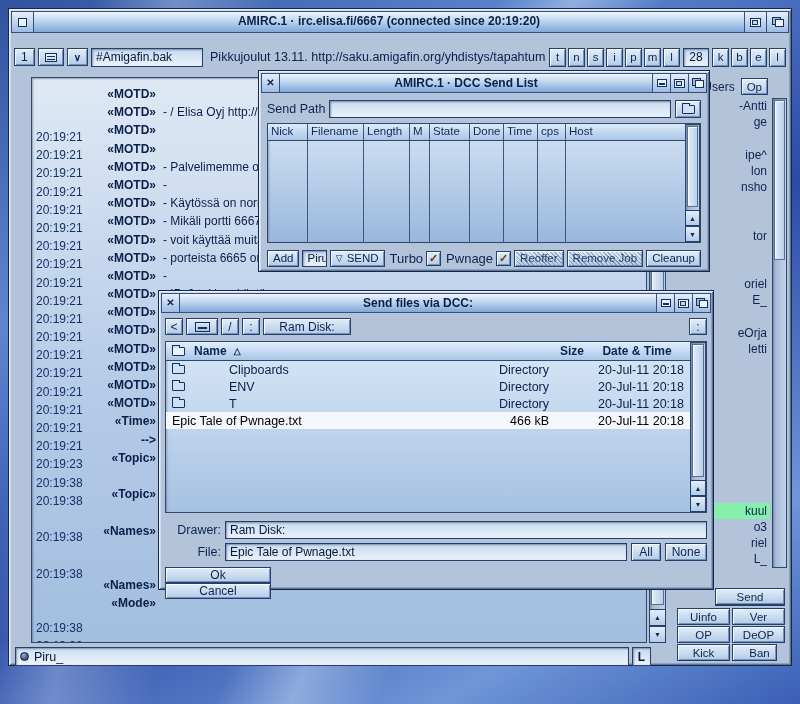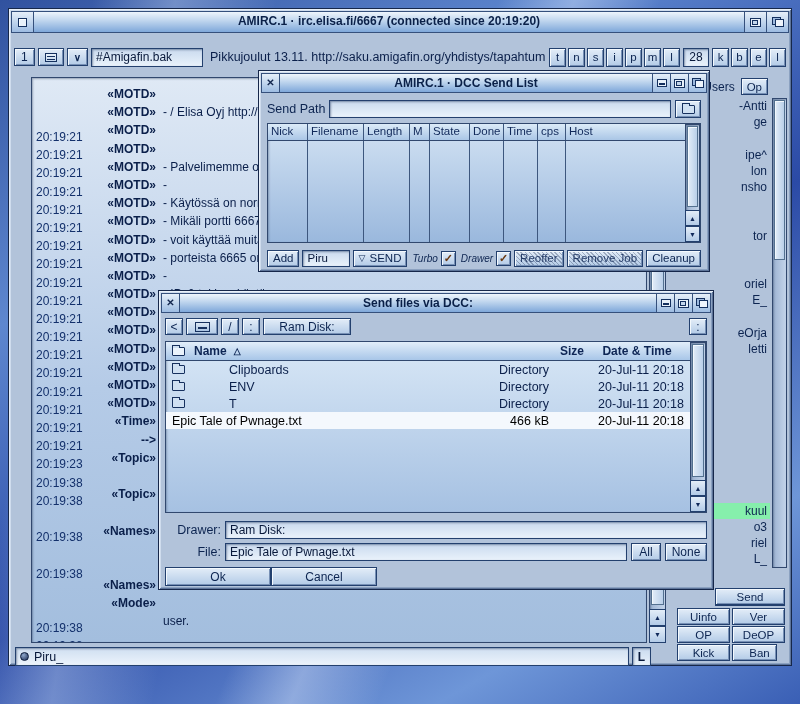--- a/index.html
+++ b/index.html
@@ -115,21 +115,21 @@
 .dcc-cell:nth-of-type(5){width:40px}
 .dcc-cell:nth-of-type(6){width:34px}
 .dcc-cell:nth-of-type(7){width:34px}
 .dcc-cell:nth-of-type(8){width:28px}
 .dcc-cell:nth-of-type(9){flex:1;border-right:none}
 .dcc-sbar{right:0;top:0;width:15px;bottom:0;}
 .dcc-sbar .sarrow{height:16px;}
 .dcc-controls{position:absolute;left:8px;right:8px;top:178px;height:18px;display:flex;gap:3px;align-items:center;font-size:11.5px;}
 .dcc-controls .btn{height:17px;font-size:11.5px;padding:0 5px;}
 .nickf{width:48px;height:17px;font-size:11.5px;}
-.cblab{font-size:10px;margin-left:2px;font-style:italic;}
+.cblab{font-size:13px;margin-left:2px;}
 .tri{font-size:9px;line-height:1;}
 
 
 #file-win{left:158px;top:290px;width:556px;height:300px;}
 .fnav{position:absolute;left:6px;top:26px;right:6px;height:19px;display:flex;gap:3px;align-items:center;}
 .fnav .btn{height:17px;padding:0 4px;}
 .navsq{width:18px;padding:0;}
 .voltn{width:88px;font-size:12px;}
 .flex1{flex:1;}
 .flist{position:absolute;left:6px;top:50px;right:6px;height:172px;border:1px solid #31486e;
@@ -148,21 +148,21 @@
 .fdate.h{text-align:center;padding-right:0;}
 .fsbar{right:0;top:0;width:16px;bottom:0;}
 .fsbar .sarrow{height:16px;}
 .lrow{position:absolute;left:6px;right:6px;height:18px;display:flex;gap:4px;align-items:center;}
 #drawer-row{top:230px;}
 #filef-row{top:252px;}
 .lrow .lab{width:56px;text-align:right;flex:none;}
 .lrow .field{flex:1;height:18px;}
 .abtn{width:30px;height:18px;padding:0;flex:none;}
 .nbtn{width:42px;height:18px;padding:0;flex:none;}
-.botrow{position:absolute;left:6px;right:20px;top:276px;height:19px;display:flex;justify-content:flex-start;}
+.botrow{position:absolute;left:6px;right:20px;top:276px;height:19px;display:flex;justify-content:space-between;flex-direction:column;}
 .okbtn,.cancelbtn{width:106px;height:19px;}
 </style>
 </head>
 <body>
 
 <div class="window" id="main-win">
   <div class="titlebar">
     <div class="gadget gl">
         <span class="g-close"></span>
       </div>
@@ -376,25 +376,20 @@
         <span class="chat-tag">«Names»</span>
         <span class="chat-text"></span>
       </div>
 
       <div class="chat-line">
         <span class="chat-time">20:19:38</span>
         <span class="chat-tag">«Mode»</span>
         <span class="chat-text"></span>
       </div>
 
-      <div class="chat-line">
-        <span class="chat-time"></span>
-        <span class="chat-tag"></span>
-        <span class="chat-text">user.</span>
-      </div>
     </div>
 
   <div class="sbar chat-sbar">
     <div class="sthumb" style="top:1px;bottom:37px;"></div>
     <div class="sarrows">
       <div class="sarrow">▲</div>
       <div class="sarrow">▼</div>
     </div>
   </div>
 
@@ -610,21 +605,21 @@
     <button class="btn">Add</button>
     <div class="field nickf">
         <span>Piru</span>
       </div>
     <button class="btn">
         <span class="tri">▽</span>
         <span>SEND</span>
       </button>
     <span class="cblab">Turbo</span>
     <span class="cb">✓</span>
-    <span class="cblab">Drawer</span>
+    <span class="cblab">Pwnage</span>
     <span class="cb">✓</span>
     <button class="btn ghost">Reoffer</button>
     <button class="btn ghost">Remove Job</button>
     <button class="btn">Cleanup</button>
   </div>
 </div>
 
 <div class="window dlg" id="file-win">
   <div class="titlebar">
     <div class="gadget gl">

